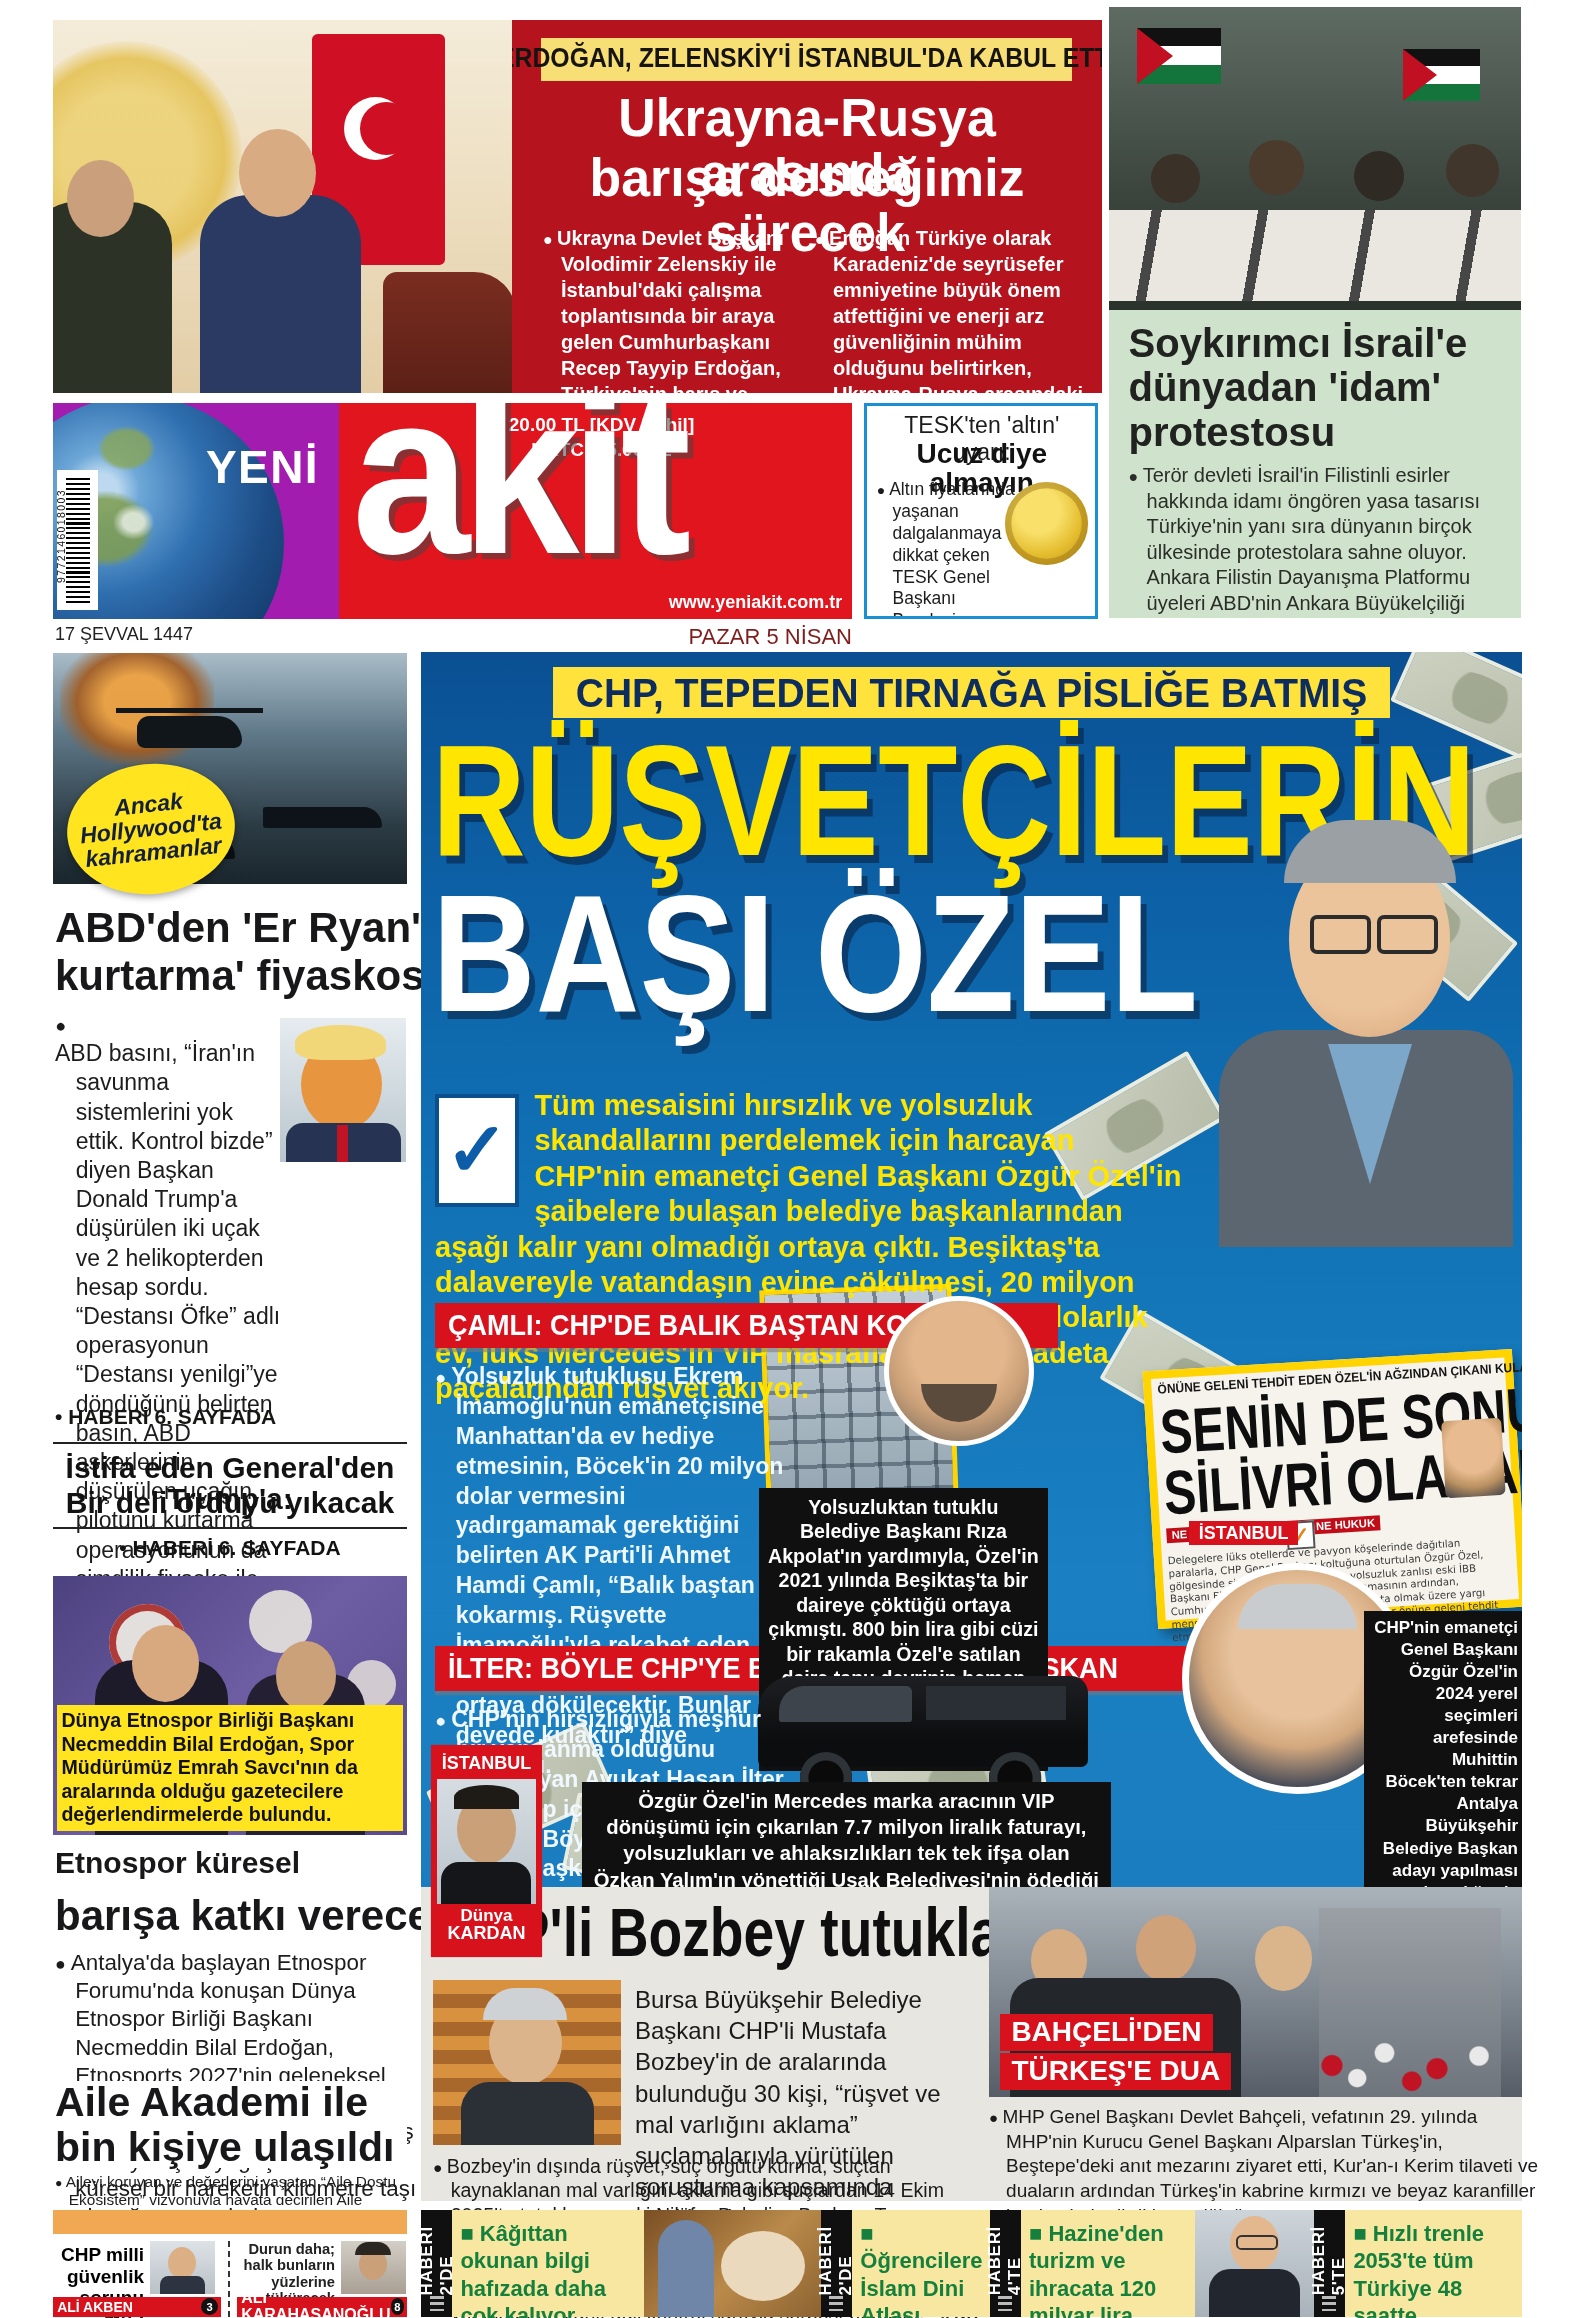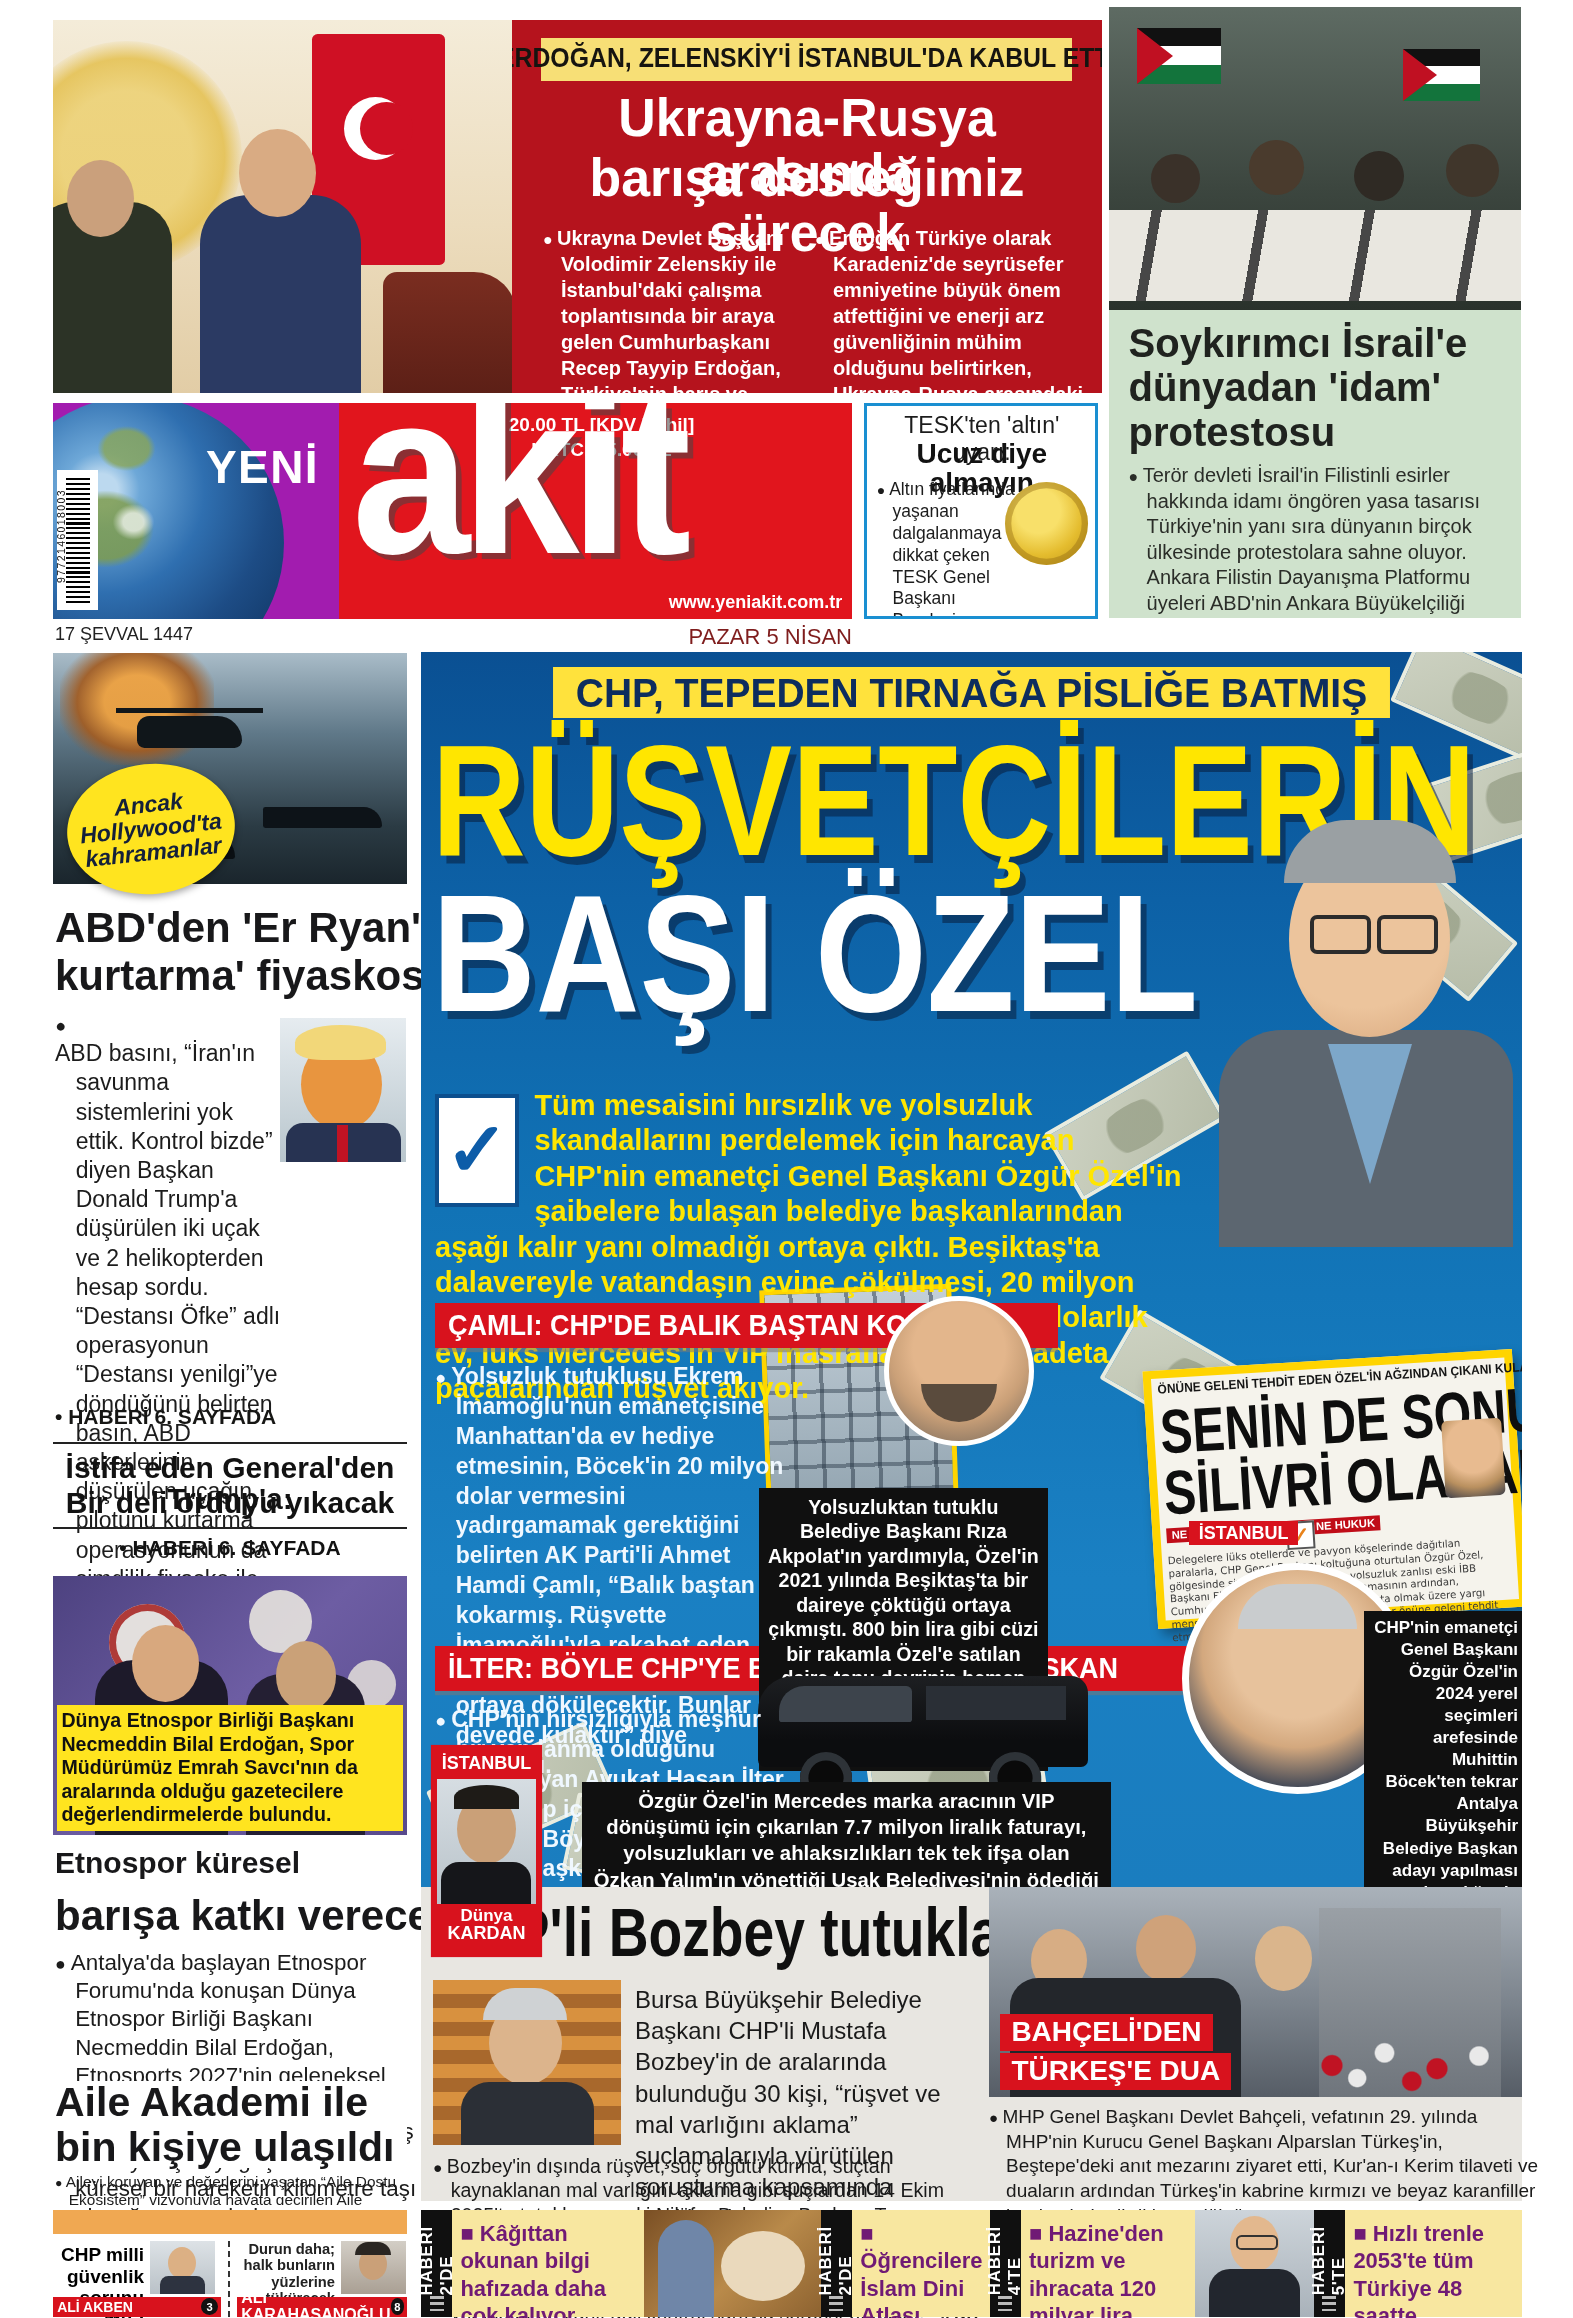--- a/index.html
+++ b/index.html
@@ -18,21 +18,21 @@
   .bill{position:absolute;background:linear-gradient(135deg,#cdd2c2,#b7bda9);border:4.9px solid #e9ecdf;
         border-radius:2.8px;}
   .bill::after{content:"";position:absolute;left:22%;top:18%;width:56%;height:64%;
         border-radius:50%;background:radial-gradient(circle,#99a189 0 55%,transparent 60%);opacity:.8;}
   .vert{background:#101010;color:#fff;display:flex;flex-direction:column;align-items:center;
         justify-content:flex-start;flex:0 0 auto;}
   .vert .vtxt{writing-mode:vertical-rl;transform:rotate(180deg);font-weight:800;font-size:17px;
         letter-spacing:0.7px;margin-top:4.2px;}
   .vert .ticks{margin-top:auto;margin-bottom:4.2px;width:14px;height:24px;
         background:repeating-linear-gradient(180deg,#bbb 0 2.8px,#101010 2.8px 6.3px);}
-  .teaser-txt{font-weight:800;font-size:22px;line-height:1.25;color:#701a75;padding:9.8px 7px 0 8.4px;}
+  .teaser-txt{font-weight:800;font-size:22px;line-height:1.25;color:#15803d;padding:9.8px 7px 0 8.4px;}
   .face{position:absolute;border-radius:50%;}
 </style>
 </head>
 <body>
 
 <div class="p" style="left:53px;top:19.6px;width:459px;height:373px;background:linear-gradient(180deg,#f4ecd9 0%,#ecdcbd 55%,#e2cda6 100%);">
   <div class="abs" style="left:-42px;top:21px;width:231px;height:231px;border-radius:50%;
               background:radial-gradient(circle,#eccf6b 0 40%,#e3bd45 60%,transparent 72%);opacity:.8;"></div>
   <div class="abs" style="left:259px;top:14px;width:133px;height:231px;background:#cf1024;border-radius:5.6px;">
     <div class="abs" style="left:32px;top:63px;width:63px;height:63px;border-radius:50%;background:#fff;"></div>

